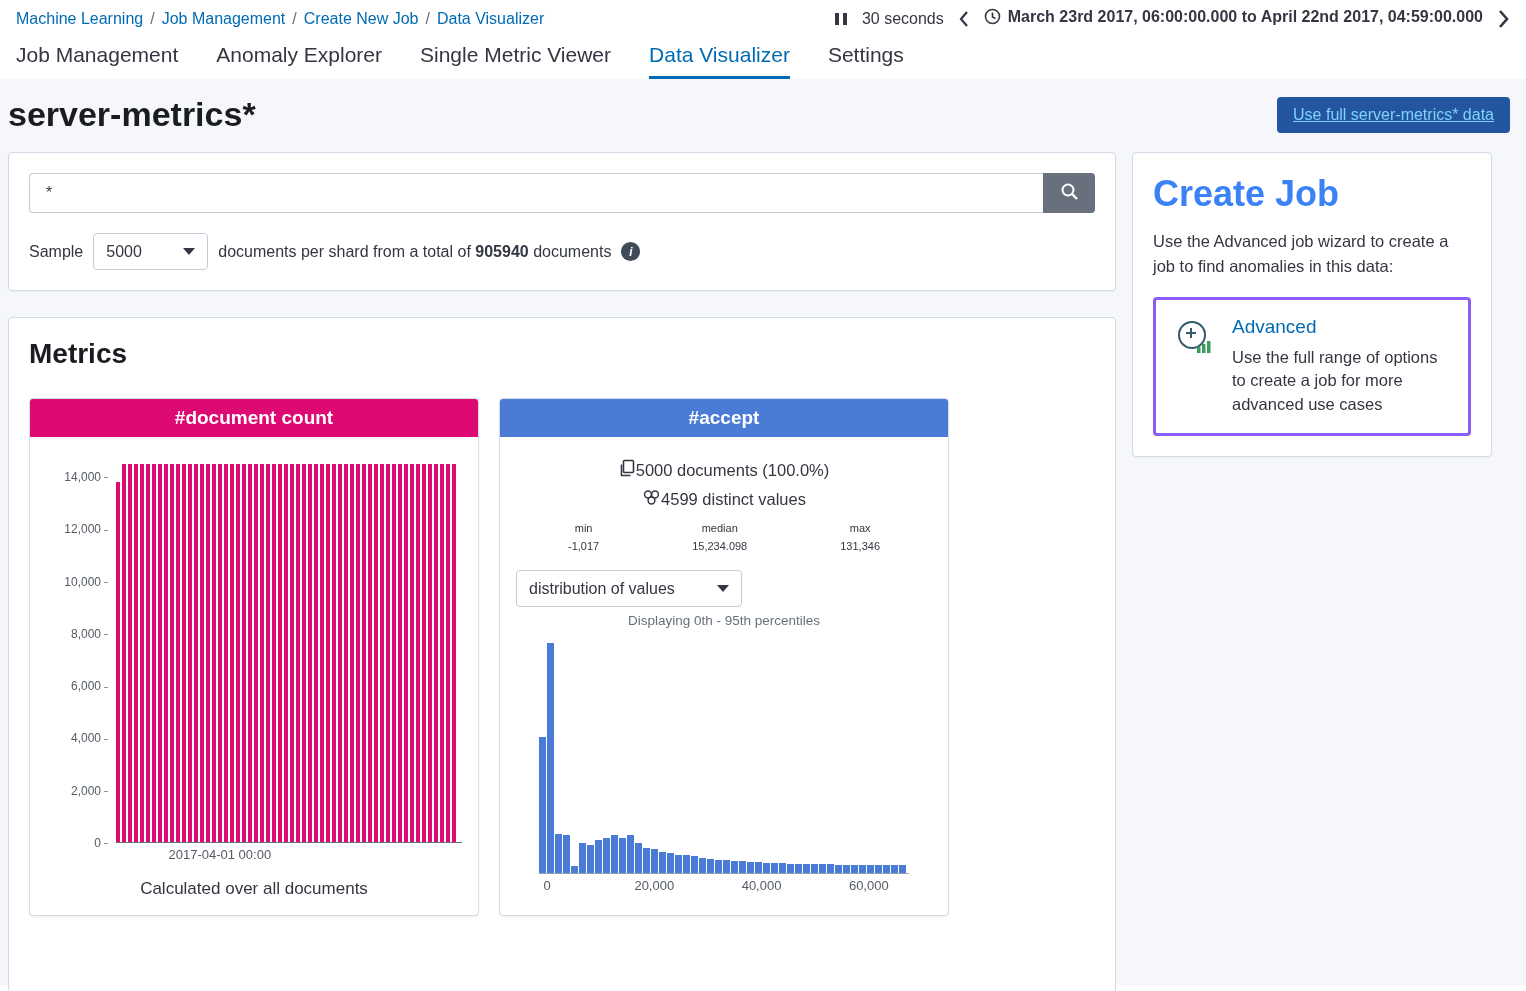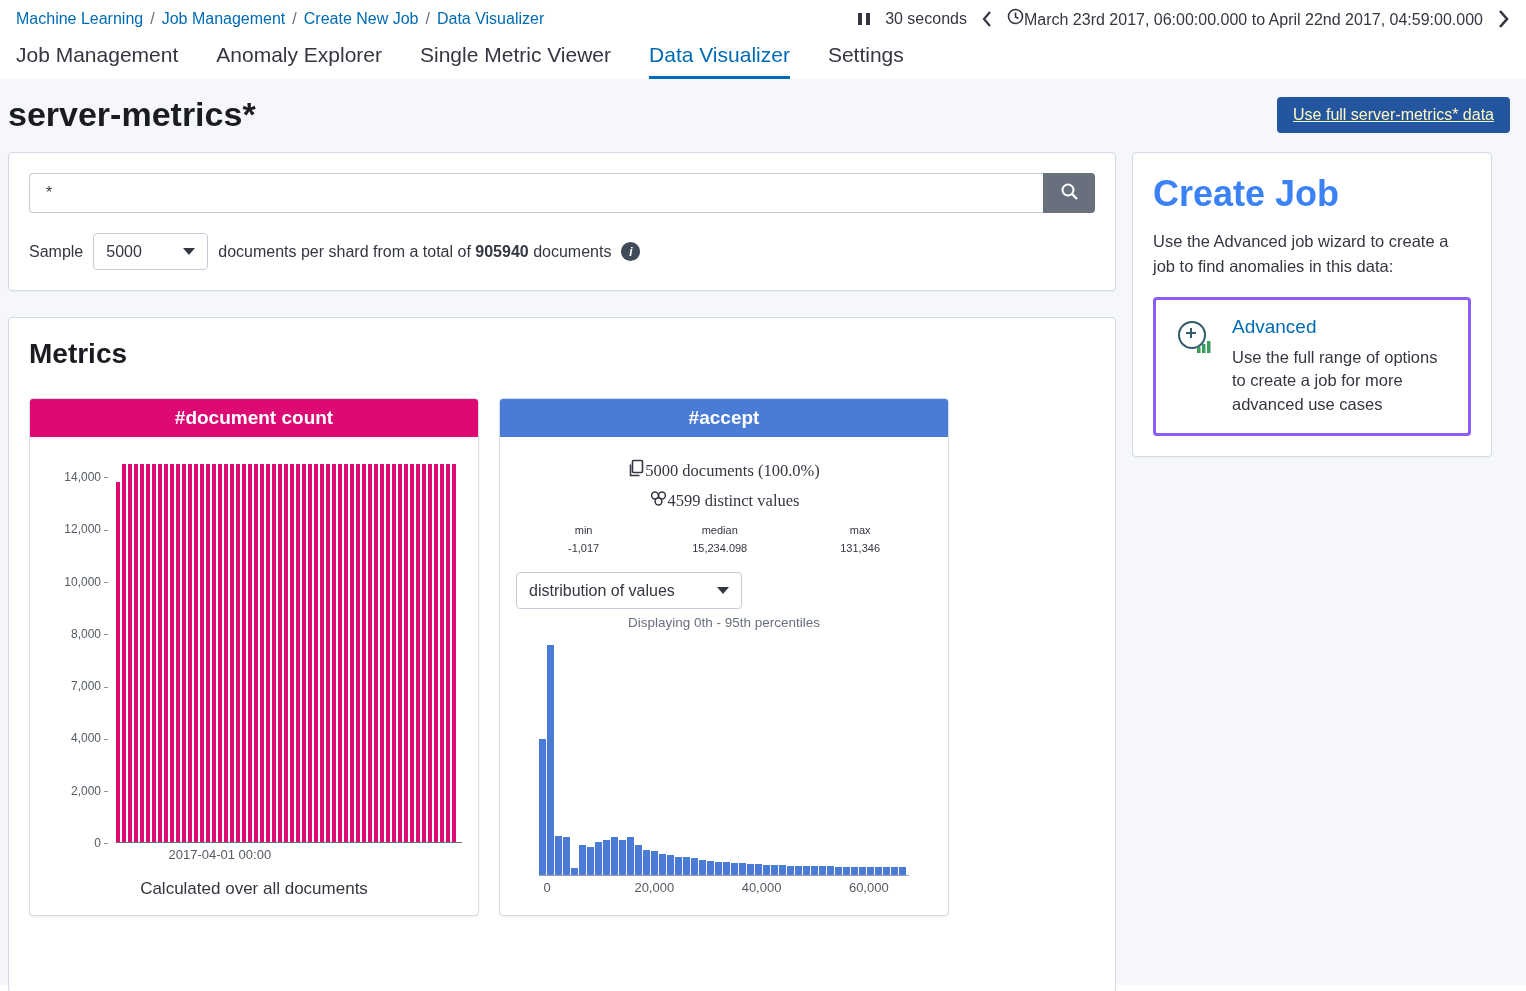--- a/index.html
+++ b/index.html
@@ -6,32 +6,32 @@
   html,body { width:1526px; height:991px; overflow:hidden; }
   body { font-family:"Liberation Sans", sans-serif; color:#343741; background:#fff; }
 
   
   .topbar { display:flex; justify-content:space-between; align-items:center; padding:8px 16px 4px 16px; background:#fff; }
   .crumbs { font-size:16px; }
   .crumbs a { color:#006BB4; text-decoration:none; }
   .crumbs .sep { color:#69707d; margin:0 7px; }
   .topbar-right { display:flex; align-items:center; gap:14px; font-size:16px; color:#343741; }
   .icon-btn { display:inline-flex; align-items:center; justify-content:center; cursor:pointer; }
-  .timerange { display:inline-flex; align-items:flex-end; cursor:pointer; }
+  .timerange { display:inline-flex; align-items:flex-start; gap:7px; cursor:pointer;font-weight:bold; }
 
   
   .tabs { display:flex; gap:38px; padding:10px 16px 0 16px; background:#fff; font-size:21px; }
   .tab { padding-bottom:12px; cursor:pointer; color:#343741; }
   .tab.active { color:#006BB4; border-bottom:3px solid #006BB4; padding-bottom:9px; }
 
   
   .content { background:#f5f7fa; padding:6px 16px 16px 8px; height:906px; }
   .page-head { display:flex; justify-content:space-between; align-items:center; padding:10px 0 18px 0; }
   .page-title { font-size:34px; font-weight:bold; color:#1a1c21; }
-  .btn-full-data { background:#24559f; color:#fef9c3; border:none; border-radius:4px; font-size:16px; padding:9px 16px; text-decoration:underline; cursor:pointer; font-family:"Liberation Sans",sans-serif; }
+  .btn-full-data { background:#24559f; color:#7dd3fc; border:none; border-radius:4px; font-size:16px; padding:9px 16px; text-decoration:underline; cursor:pointer; font-family:"Liberation Sans",sans-serif; }
 
   .main-row { display:flex; gap:16px; align-items:flex-start; }
   .left-col { width:1108px; }
   .right-col { width:360px; }
   .panel { background:#fff; border:1px solid #d3dae6; border-radius:4px; box-shadow:0 1px 2px rgba(0,0,0,0.04); }
 
   
   .search-panel { padding:20px; margin-bottom:26px; }
   .search-group { display:flex; }
   .search-input { flex:1; height:40px; border:1px solid #c6ccd7; border-right:none; border-radius:4px 0 0 4px; font-size:16px; padding:0 16px; font-family:"Liberation Sans",sans-serif; color:#343741; outline:none; }
@@ -66,21 +66,21 @@
   .ytick { position:absolute; right:8px; transform:translateY(50%); font-size:12px; color:#545b64; }
   .ytick::after { content:""; display:inline-block; width:4px; height:1px; background:#8a919c; vertical-align:middle; margin-left:3px; }
   .plot { position:relative; width:346px; height:392px; display:flex; align-items:flex-end; gap:2px; border-bottom:1px solid #69707d; }
   .vbar { width:4px; }
   .xaxis-doc { position:relative; height:20px; margin-left:76px; width:346px; }
   .xtick { position:absolute; transform:translateX(-50%); font-size:13px; color:#545b64; top:4px; white-space:nowrap; }
   .card-caption { text-align:center; font-size:17px; color:#343741; margin-top:16px; }
 
   
   .acc-body { padding:14px 16px 14px 16px; }
-  .acc-row { display:flex; align-items:center; justify-content:center; font-size:16.5px; margin:8px 0;font-family:Liberation Serif, serif; }
+  .acc-row { display:flex; align-items:center; justify-content:center; font-size:16.5px; margin:8px 0; }
   .stats-grid { display:flex; justify-content:space-between; padding:0 52px; margin:12px 0 4px 0; }
   .stat { text-align:center; font-size:11px; }
   .stat .lab { margin-bottom:6px; }
   .dist-select { margin:14px auto 6px auto; width:226px; }
   .dist-caption { text-align:center; font-size:13.5px; color:#69707d; margin-top:0; }
   .hist-wrap { margin:10px auto 0 auto; width:370px; }
   .hplot { position:relative; width:370px; height:236px; display:flex; align-items:flex-end; gap:1px; border-bottom:1px solid #98a2b3; }
   .hplot .vbar { width:7px; }
   .xaxis-hist { position:relative; height:20px; width:370px; }
   .xaxis-hist .xtick { font-size:13px; }
@@ -181,21 +181,21 @@
         <div class="cards-row">
 
           <div class="metric-card">
             <div class="card-head doc">#document count</div>
             <div class="doc-body">
               <div class="chart-wrap">
                 <div class="yaxis">
                     <div class="ytick" style="bottom: 0%;">0</div>
                     <div class="ytick" style="bottom: 13.3333%;">2,000</div>
                     <div class="ytick" style="bottom: 26.6667%;">4,000</div>
-                    <div class="ytick" style="bottom: 40%;">7,000</div>
+                    <div class="ytick" style="bottom: 40%;">6,000</div>
                     <div class="ytick" style="bottom: 53.3333%;">8,000</div>
                     <div class="ytick" style="bottom: 66.6667%;">10,000</div>
                     <div class="ytick" style="bottom: 80%;">12,000</div>
                     <div class="ytick" style="bottom: 93.3333%;">14,000</div>
                   </div>
                 <div class="plot">
                     <div class="vbar" style="height: 92%; background: rgb(221, 10, 115);"></div>
                     <div class="vbar" style="height: 96.6667%; background: rgb(221, 10, 115);"></div>
                     <div class="vbar" style="height: 96.6667%; background: rgb(221, 10, 115);"></div>
                     <div class="vbar" style="height: 96.6667%; background: rgb(221, 10, 115);"></div>

